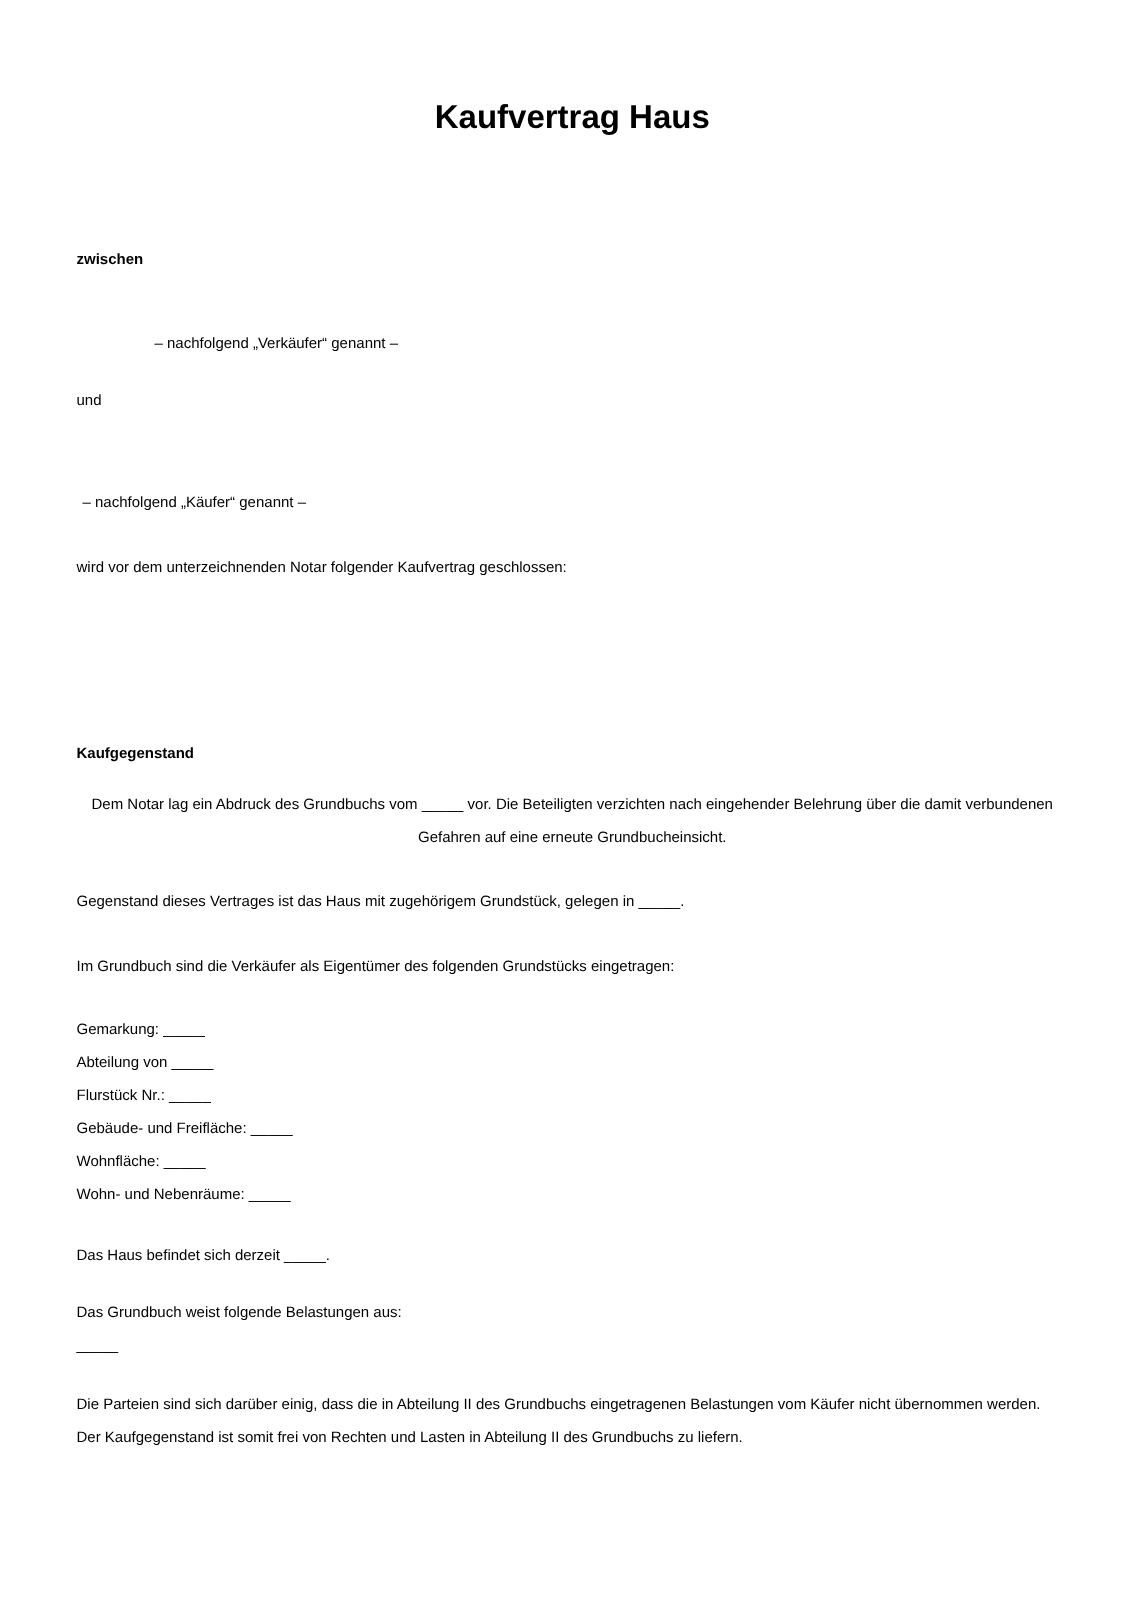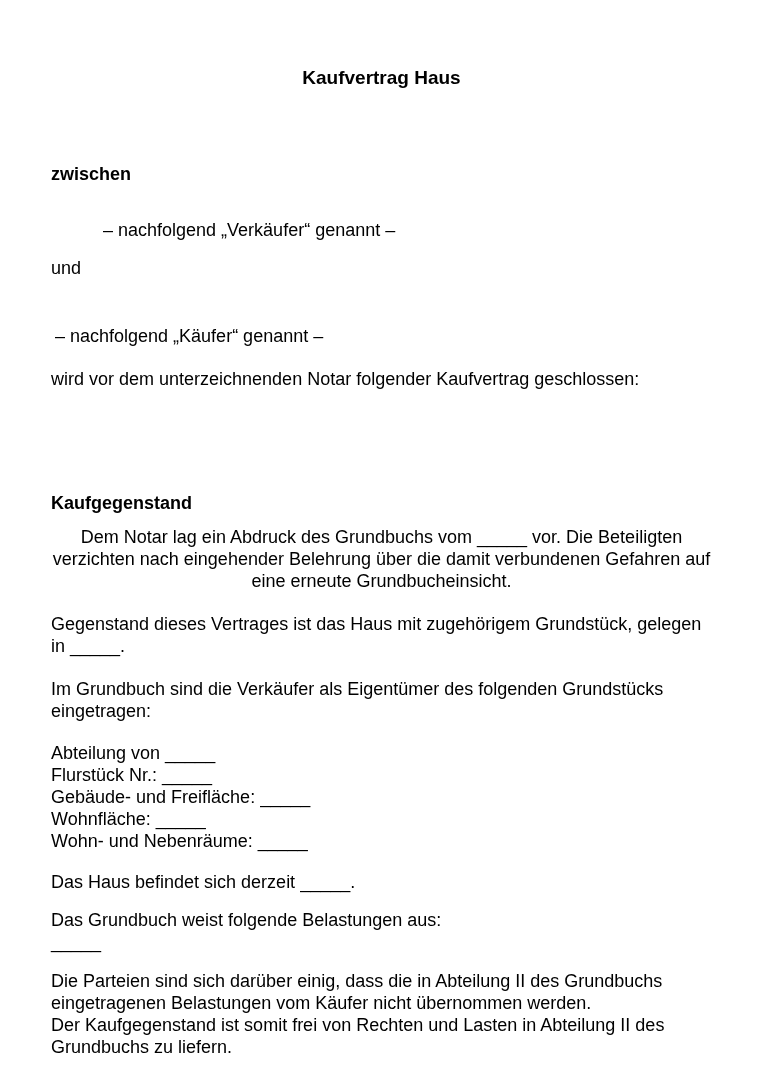--- a/index.html
+++ b/index.html
@@ -14,28 +14,28 @@
     width: 763px;
     height: 1080px;
     background: #ffffff;
     overflow: hidden;
   }
   .content {
     padding: 0 51px;
   }
   p {
     margin: 0;
-    font-size: 18px;
+    font-size: 10px;
     line-height: 22px;
     color: #000000;
   }
   .doc-title {
     margin: 0;
     padding-top: 66px;
-    font-size: 19px;
+    font-size: 22px;
     line-height: 23px;
     font-weight: bold;
     text-align: center;
   }
   .zwischen-label { margin-top: 74px; font-weight: bold; }
   .seller-clause  { margin-top: 34px; padding-left: 4px; margin-left: 48px; }
   .und-label      { margin-top: 16px; }
   .buyer-clause   { margin-top: 46px; padding-left: 4px; }
   .notary-clause  { margin-top: 21px; }
   .section-heading { margin-top: 102px; font-weight: bold; }
@@ -70,20 +70,21 @@
 
     <p class="section-heading">Kaufgegenstand</p>
 
     <p class="para-1">Dem Notar lag ein Abdruck des Grundbuchs vom _____ vor. Die Beteiligten verzichten nach eingehender Belehrung über die damit verbundenen Gefahren auf eine erneute Grundbucheinsicht.</p>
 
     <p class="para-2">Gegenstand dieses Vertrages ist das Haus mit zugehörigem Grundstück, gelegen in _____.</p>
 
     <p class="para-3">Im Grundbuch sind die Verkäufer als Eigentümer des folgenden Grundstücks eingetragen:</p>
 
     <div class="field-list">
+      <p>Gemarkung: _____</p>
       <p>Abteilung von _____</p>
       <p>Flurstück Nr.: _____</p>
       <p>Gebäude- und Freifläche: _____</p>
       <p>Wohnfläche: _____</p>
       <p>Wohn- und Nebenräume: _____</p>
     </div>
 
     <p class="para-4">Das Haus befindet sich derzeit _____.</p>
 
     <p class="para-5">Das Grundbuch weist folgende Belastungen aus:</p>

